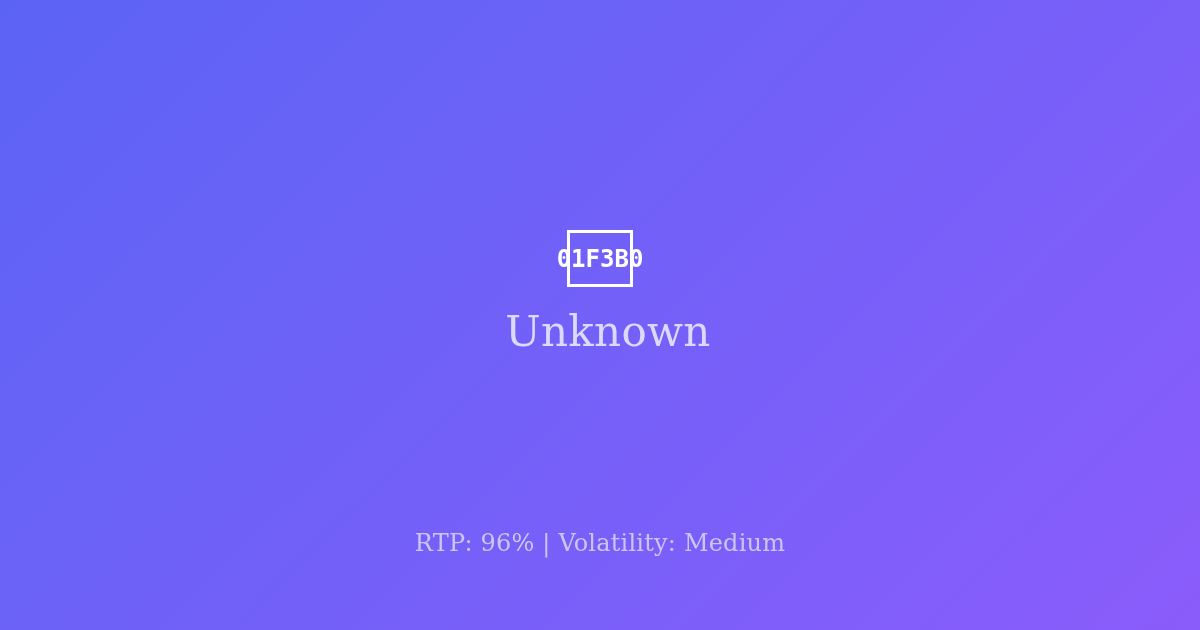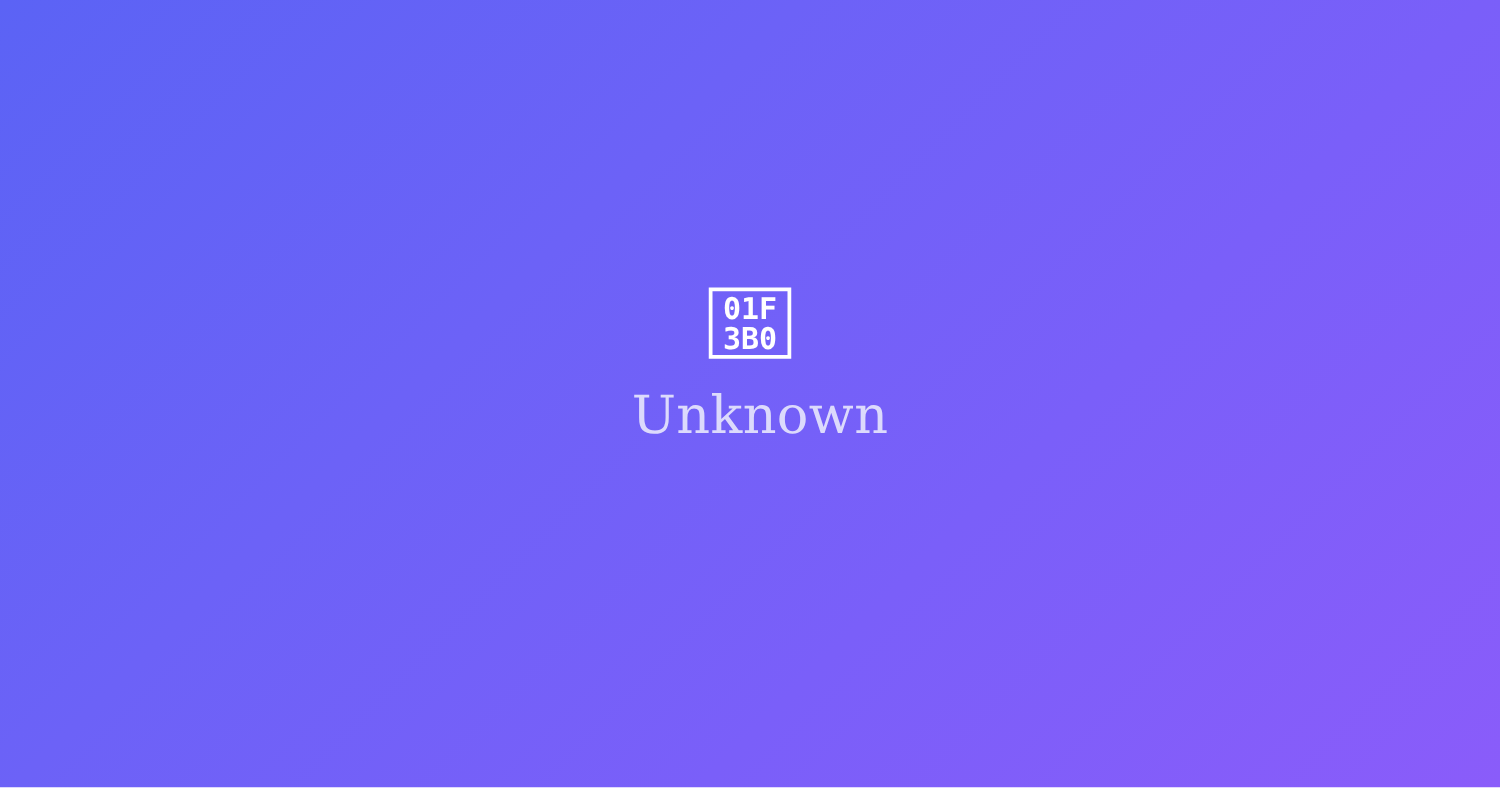--- a/index.html
+++ b/index.html
@@ -47,21 +47,21 @@
     white-space: nowrap;
   }
 
   
   .tofu {
     box-sizing: border-box;
     width: 66px;
     height: 57px;
     border: 3px solid #ffffff;
     display: flex;
-    flex-direction: column;
+    flex-direction: row;
     align-items: center;
     justify-content: center;
     padding: 2px 0 1px 0;
     flex: 0 0 auto;
     position: relative;
     top: 2px;
   }
   .tofu-row {
     font-family: "DejaVu Sans Mono", "Liberation Mono", monospace;
     font-size: 24px;
@@ -127,14 +127,17 @@
         <span class="tofu-row">3B0</span>
       </span>
 
 
     </div>
 
     <div id="provider">Unknown</div>
 
   </div>
 
+  <div id="stats">
+    <span id="stats-line">RTP: 96% | Volatility: Medium</span>
+  </div>
 
 </div>
 
 </body></html>

